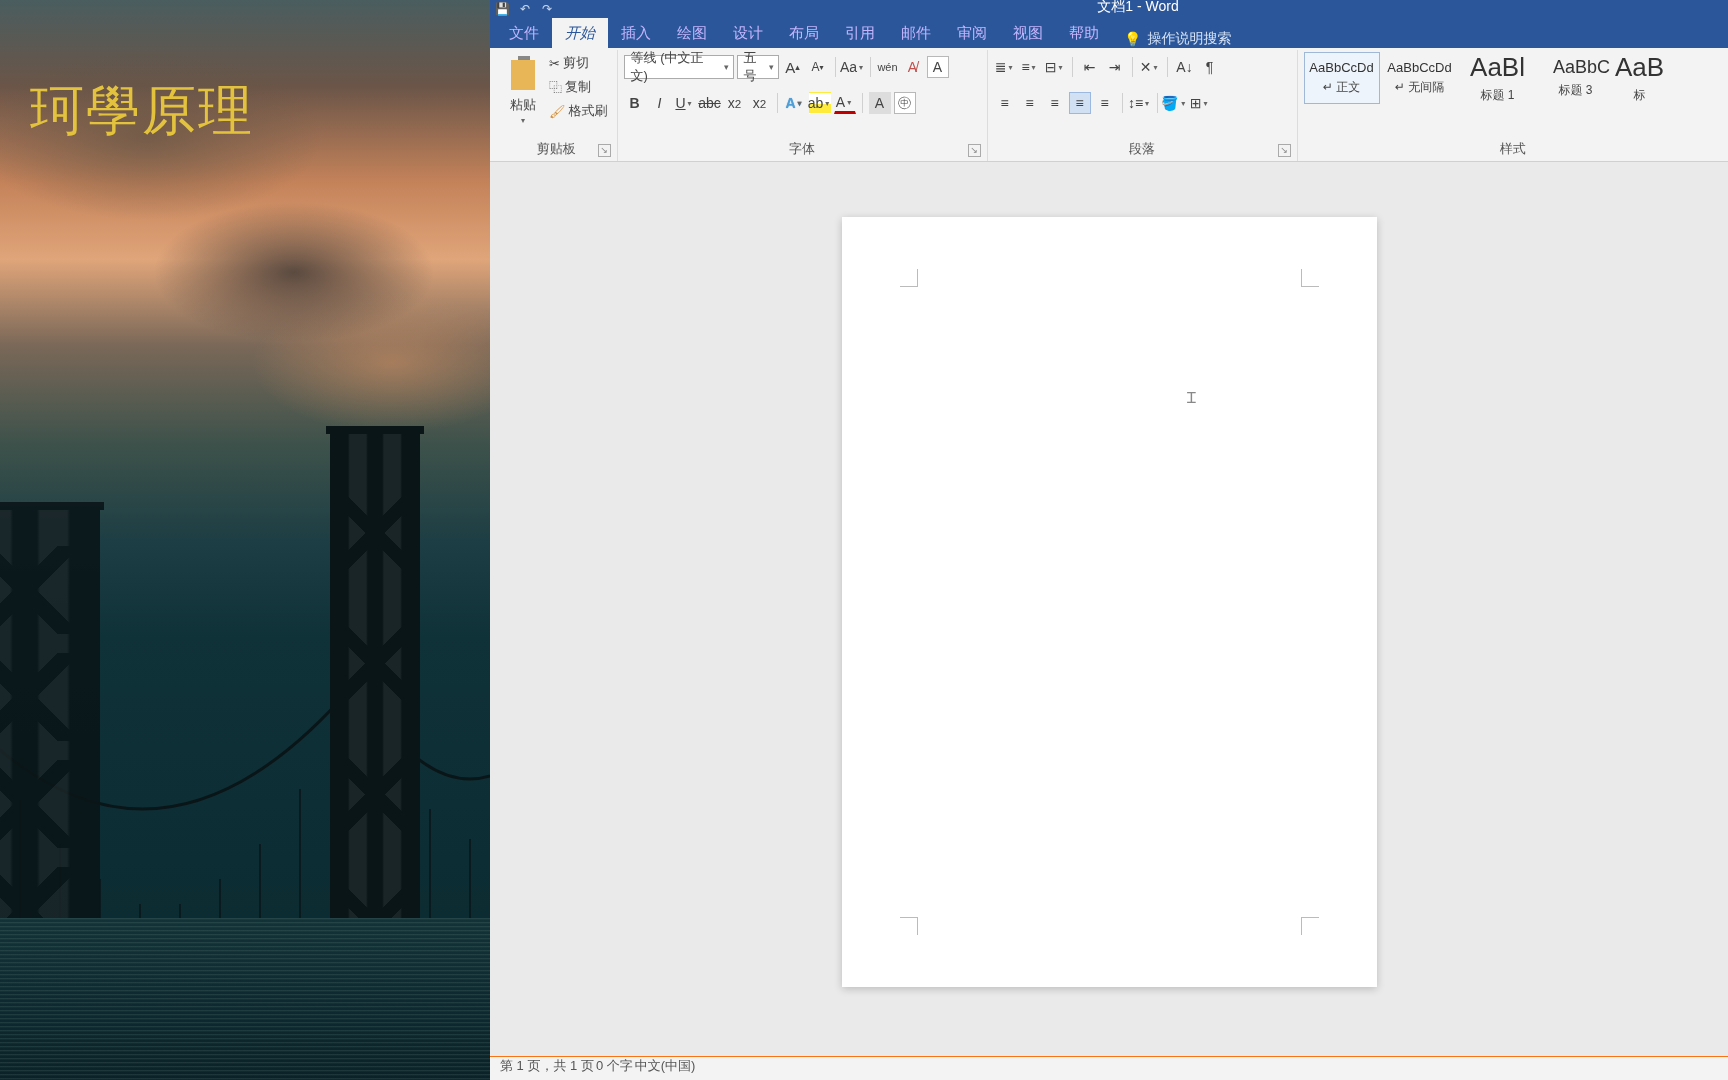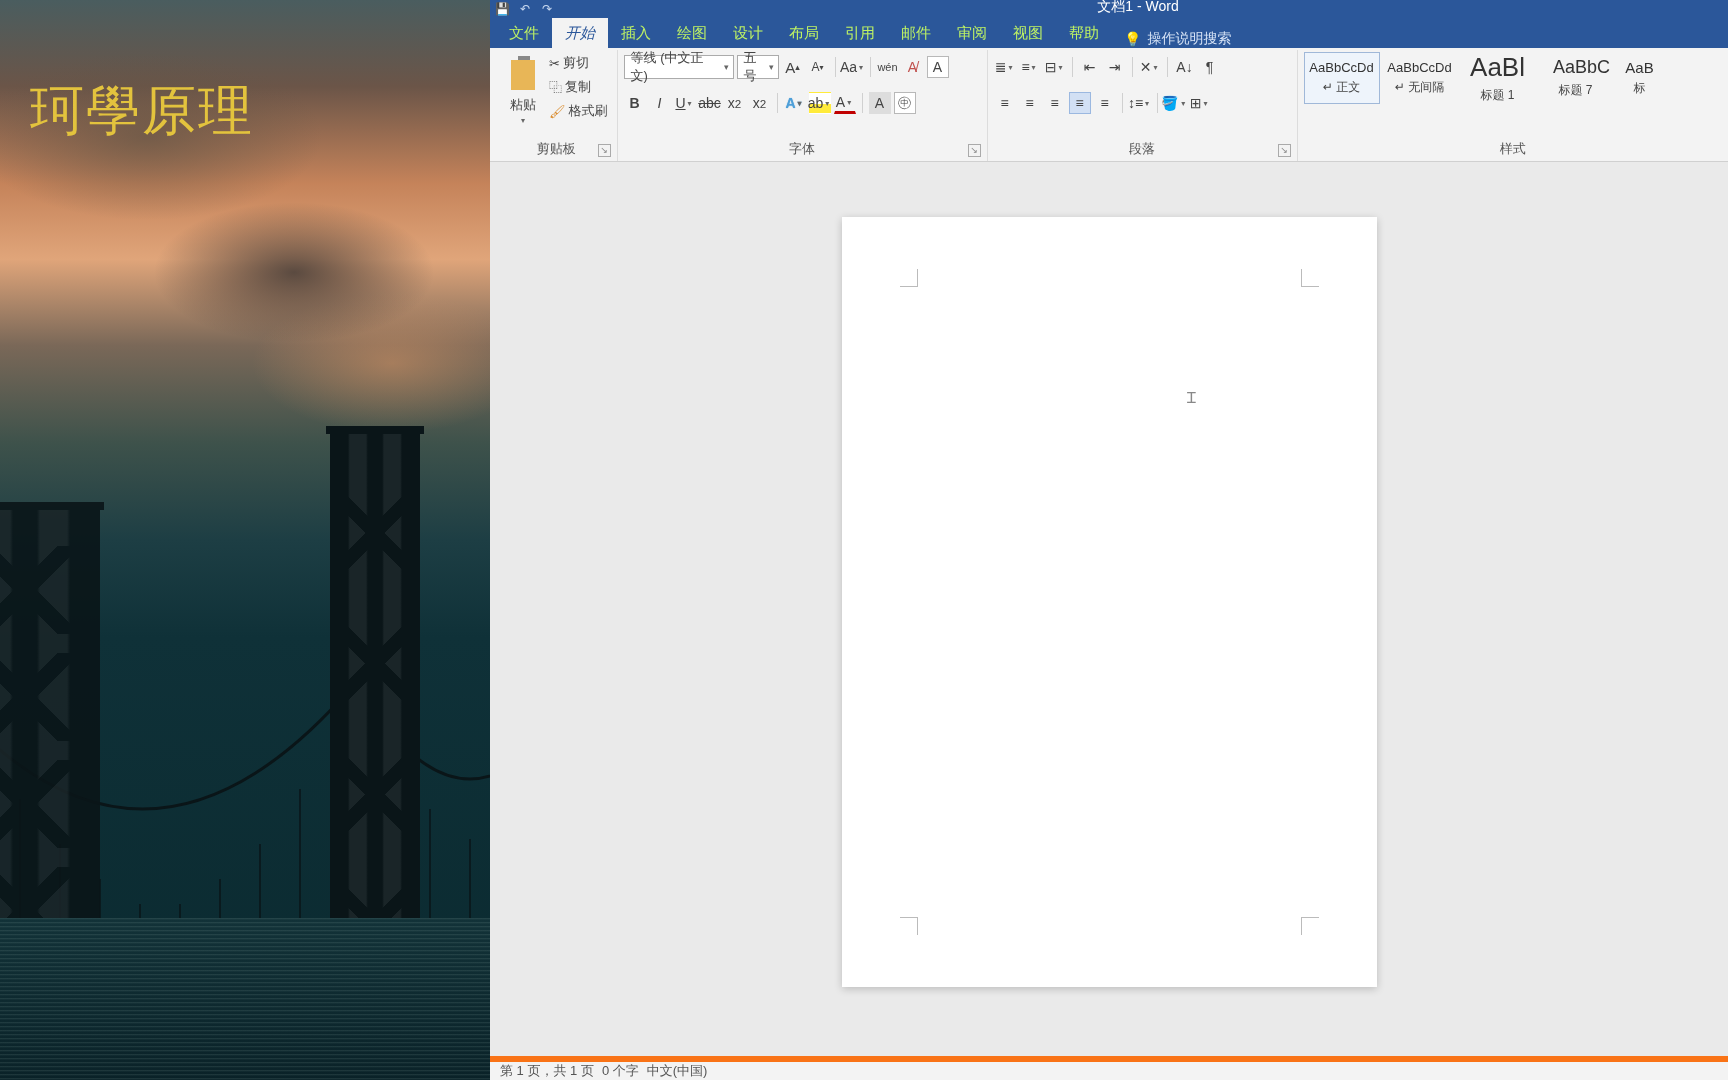--- a/index.html
+++ b/index.html
@@ -113,21 +113,21 @@
 .tabs {
   height:30px;
   background:#2b579a;
   display:flex;
   align-items:flex-end;
   padding-left:6px;
   font-size:15px;
 }
 .tab {
   padding:5px 13px;
-  color:#bef264;
+  color:#c4b5fd;
   cursor:pointer;
   height:30px;
   display:flex;
   align-items:center;
 }
 .tab.active { background:#f3f3f3; color:#2b579a;font-style:italic; }
 .tell-me { display:flex; align-items:center; gap:6px; color:#d5e2f5; padding:0 12px; font-size:14px;}
 .tell-me .bulb { font-size:14px; }
 
 .ribbon {
@@ -231,26 +231,26 @@
 .corner.br { bottom:52px; right:58px; border-left:1px solid #bbb; border-top:1px solid #bbb;}
 .cursor-mark {
   position:absolute; top:172px; right:180px;
   font-size:15px; color:#888;
 }
 
 
 .statusbar {
   height:24px;
   background:#f3f3f3;
-  border-top:6px solid #f97316;
-  display:flex; align-items:flex-end;
+  border-top:1px solid #f97316;
+  display:flex; align-items:flex-start;
   padding:0 10px;
   font-size:13px;
   color:#555;
-  gap:8px;
+  gap:2px;
 }
 </style>
 </head>
 <body>
 
 <div class="container">
 
   <div class="desktop">
     <div class="cables">
       <svg viewBox="0 0 600 260">
@@ -450,24 +450,24 @@
             <div class="style-item">
               <div class="preview" style="font-size:13px;">AaBbCcDd</div>
               <div class="name">↵ 无间隔</div>
             </div>
             <div class="style-item">
               <div class="preview" style="font-size:26px;">AaBl</div>
               <div class="name">标题 1</div>
             </div>
             <div class="style-item">
               <div class="preview" style="font-size:18px;margin-left:12px;">AaBbC</div>
-              <div class="name">标题 7</div>
+              <div class="name">标题 3</div>
             </div>
             <div class="style-item" style="width:48px;">
-              <div class="preview" style="font-size:15px;">AaB</div>
+              <div class="preview" style="font-size:26px;">AaB</div>
               <div class="name">标</div>
             </div>
           </div>
         </div>
         <div class="group-label">
           <span>样式</span>
         </div>
       </div>
     </div>
 

